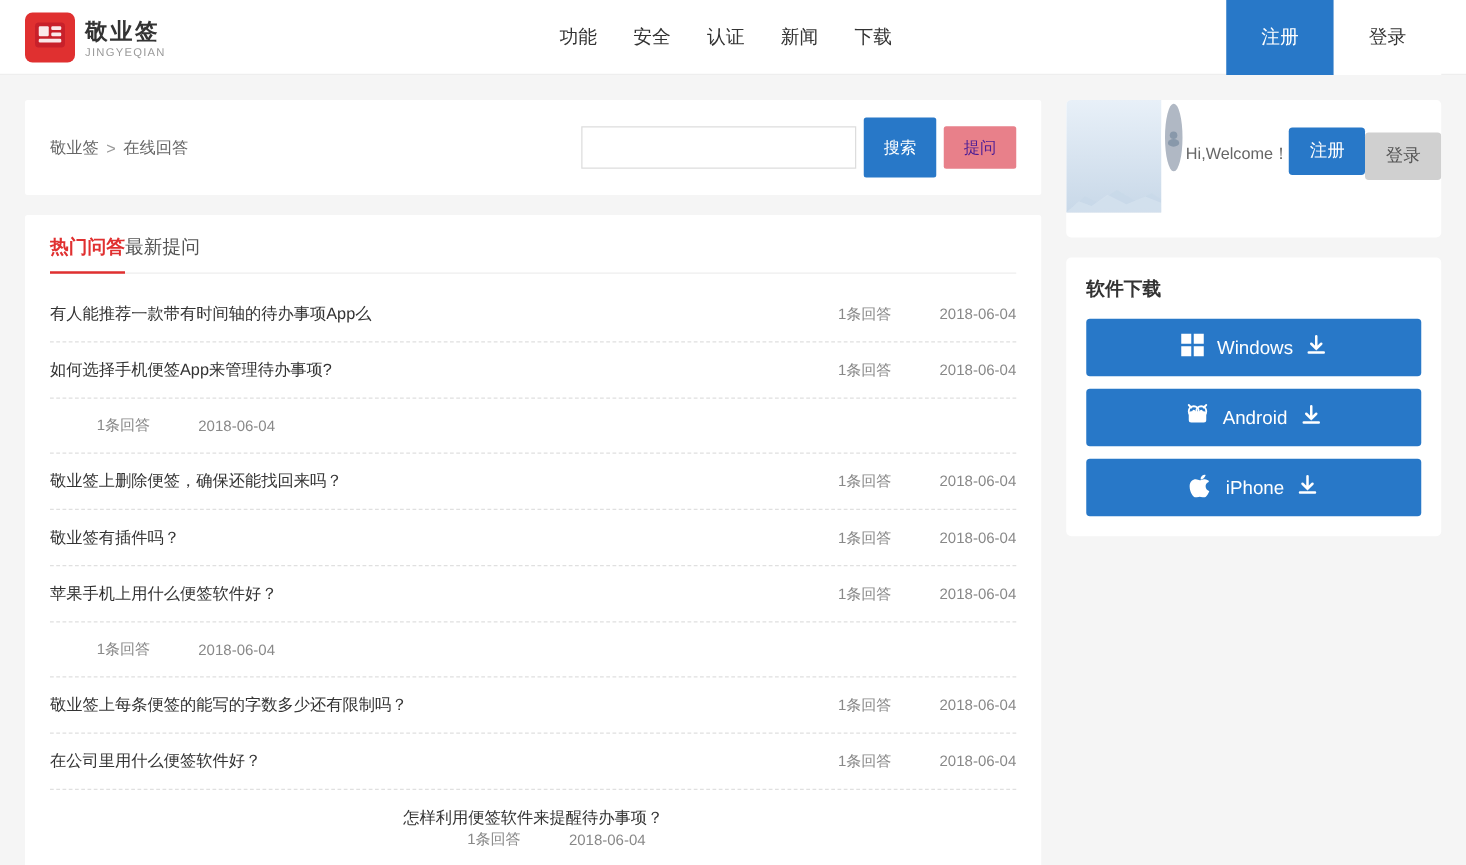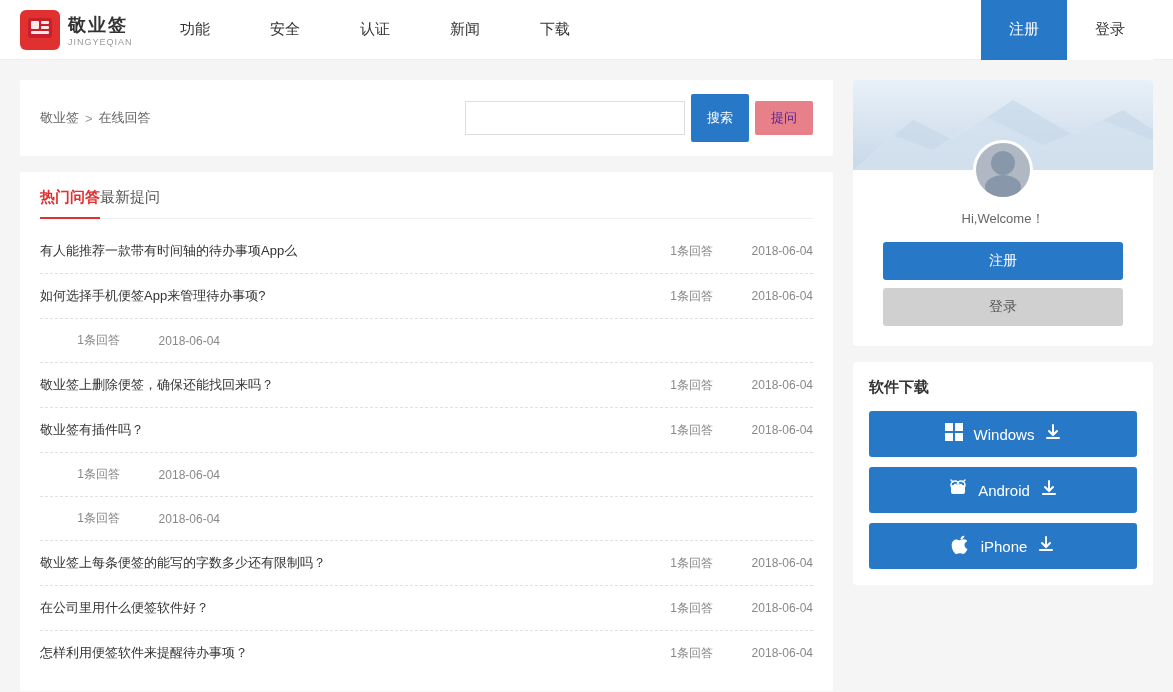--- a/index.html
+++ b/index.html
@@ -20,21 +20,21 @@
       width: 40px; height: 40px;
       background: #e03030;
       border-radius: 6px;
       display: flex; align-items: center; justify-content: center;
       color: #fff; font-size: 18px; font-weight: bold;
     }
     .logo-text-block { display: flex; flex-direction: column; }
     .logo-title { font-size: 18px; font-weight: bold; color: #333; letter-spacing: 2px; }
     .logo-sub { font-size: 9px; color: #999; letter-spacing: 1px; }
     .nav-links {
-      display: flex; flex: 1; justify-content: flex-start; gap: 60px;
+      display: flex; flex: 1; justify-content: center; gap: 29px;
     }
     .nav-link {
       font-size: 15px; color: #333; cursor: pointer; text-decoration: none;
       padding: 4px 0;
     }
     .nav-actions { display: flex; gap: 0; }
     .nav-btn-register {
       background: #2878c8; color: #fff; border: none;
       padding: 0 28px; height: 60px; font-size: 15px; cursor: pointer;
     }
@@ -90,33 +90,33 @@
     .tab.active { color: #e03030; border-bottom: 2px solid #e03030; font-weight: bold; }
 
     
     .qa-list { }
     .qa-item {
       display: flex; align-items: center; justify-content: space-between;
       padding: 13px 0;
       border-bottom: 1px dashed #e0e0e0;
       cursor: pointer;
     }
-    .qa-item:last-child { border-bottom: none; }
+    .qa-item:last-child { border-bottom: none; flex-direction: column; }
     .qa-title { font-size: 13px; color: #333; flex: 1; }
     .qa-meta { display: flex; gap: 20px; align-items: center; min-width: 180px; justify-content: flex-end; }
     .qa-count { font-size: 12px; color: #888; }
     .qa-date { font-size: 12px; color: #888; min-width: 80px; text-align: right; }
 
     
     .right-panel { width: 300px; display: flex; flex-direction: column; gap: 16px; }
 
     
     .user-card {
       background: #fff; border-radius: 4px; overflow: hidden;
-      display: flex; flex-direction: column; align-items: center;
+      display: flex; flex-direction: row; align-items: center;
       padding-bottom: 20px;
     }
     .user-card-bg {
       width: 100%; height: 90px;
       background: linear-gradient(180deg, #e8f0f8 0%, #c8d8e8 100%);
       position: relative; overflow: hidden;
     }
     .mountain-svg { position: absolute; bottom: 0; width: 100%; }
     .user-avatar {
       width: 60px; height: 60px; border-radius: 50%;
@@ -236,20 +236,21 @@
     </div>
   </div>
           <div class="qa-item">
     <span class="qa-title">敬业签有插件吗？</span>
     <div class="qa-meta">
       <span class="qa-count">1条回答</span>
       <span class="qa-date">2018-06-04</span>
     </div>
   </div>
           <div class="qa-item">
+    <span class="qa-title">苹果手机上用什么便签软件好？</span>
     <div class="qa-meta">
       <span class="qa-count">1条回答</span>
       <span class="qa-date">2018-06-04</span>
     </div>
   </div>
           <div class="qa-item">
     <div class="qa-meta">
       <span class="qa-count">1条回答</span>
       <span class="qa-date">2018-06-04</span>
     </div>

